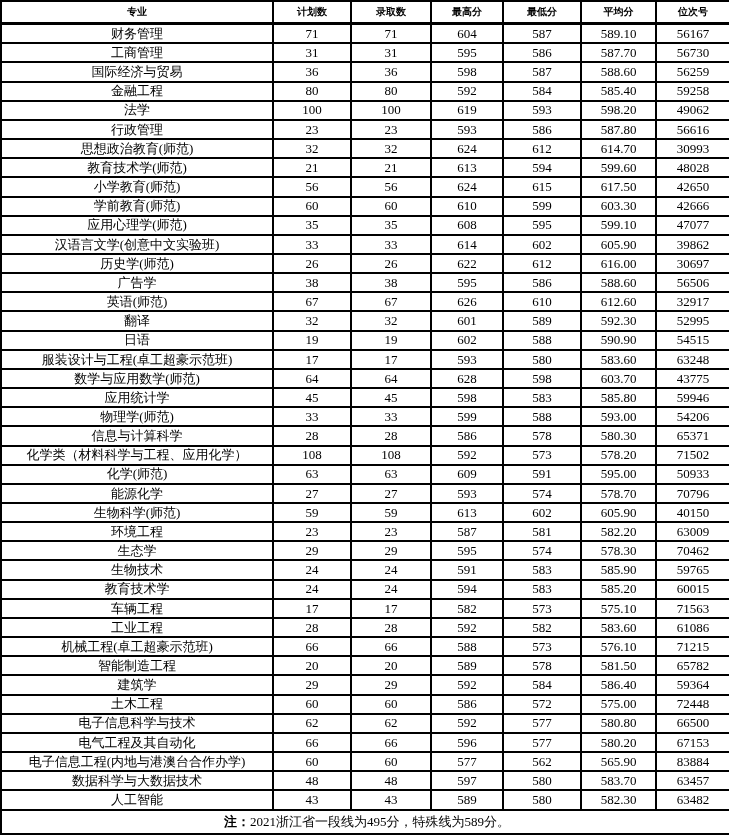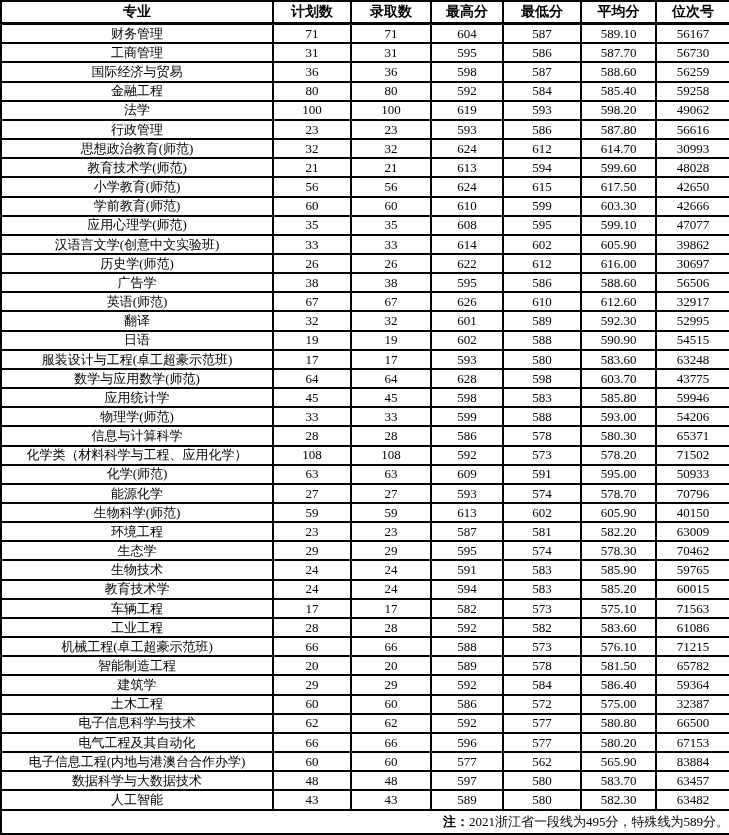--- a/index.html
+++ b/index.html
@@ -26,27 +26,27 @@
     border: 2px solid #000000;
     text-align: center;
     vertical-align: middle;
     padding: 0;
     font-size: 13px;
     line-height: 1.05;
     white-space: nowrap;
     overflow: hidden;
   }
   table.score-table thead th {
-    font-size: 14px;
+    font-size: 10px;
     font-weight: bold;
     height: 20px;
     border-bottom: 3px solid #000000;
   }
   table.score-table tfoot td.note-cell {
-    text-align: right;
+    text-align: center;
     padding: 2px 0 2px 3px;
     height: 18px;
     font-size: 13px;
   }
   .note-label {
     font-weight: bold;
   }
 </style>
 </head>
 <body>
@@ -425,21 +425,21 @@
         <td>59364</td>
       </tr>
 
       <tr>
         <td>土木工程</td>
         <td>60</td>
         <td>60</td>
         <td>586</td>
         <td>572</td>
         <td>575.00</td>
-        <td>32387</td>
+        <td>72448</td>
       </tr>
 
       <tr>
         <td>电子信息科学与技术</td>
         <td>62</td>
         <td>62</td>
         <td>592</td>
         <td>577</td>
         <td>580.80</td>
         <td>66500</td>

